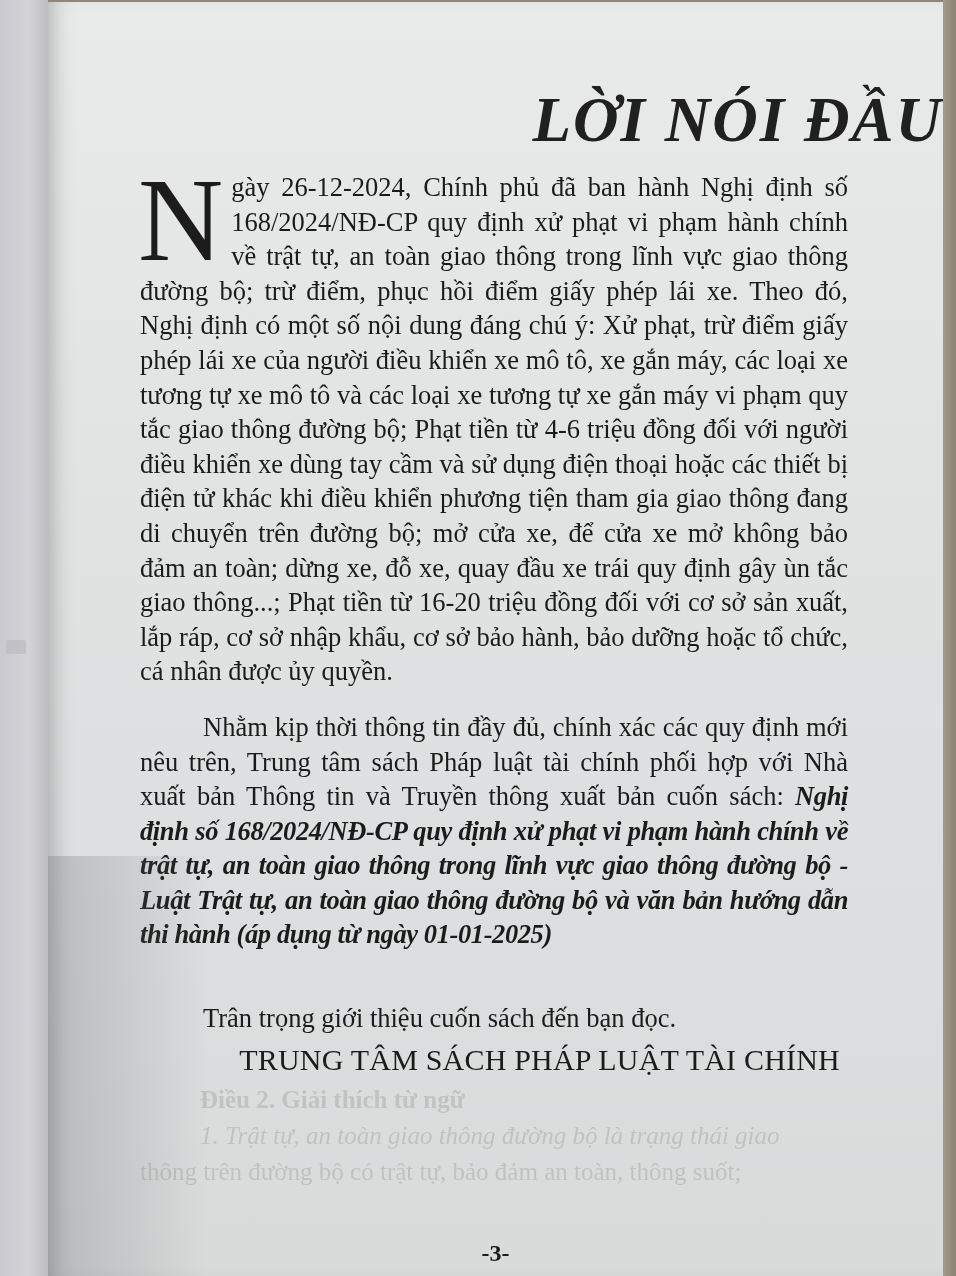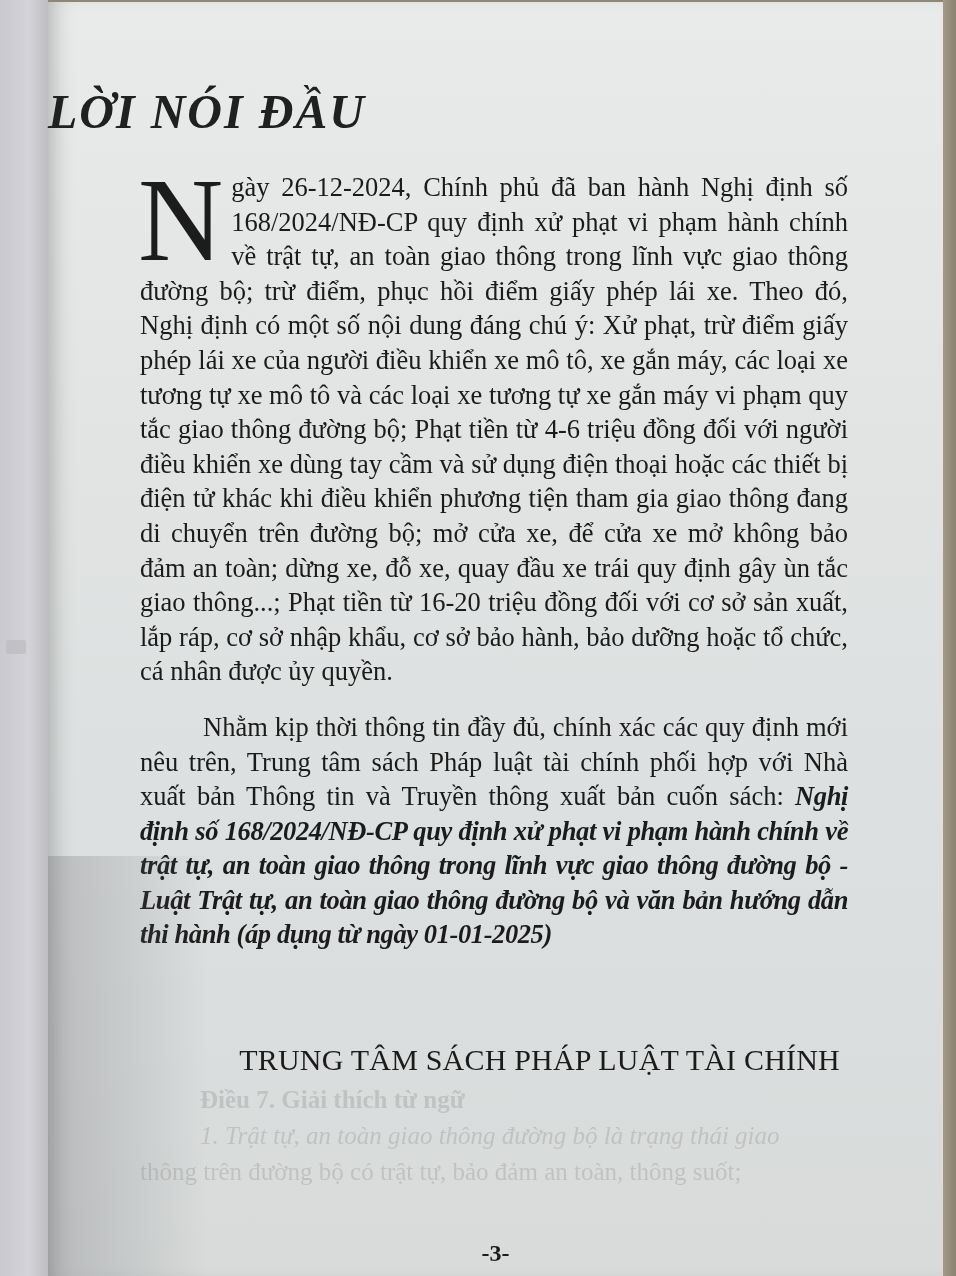--- a/index.html
+++ b/index.html
@@ -21,22 +21,22 @@
     background:linear-gradient(180deg,#e9eaea 0%,#e2e4e4 35%,#dcdfdf 70%,#d8dbda 100%);
     box-shadow:inset 18px 0 22px -14px rgba(0,0,0,.25);
     color:#1b1b1b;
   }
   .page:after {
     content:""; position:absolute; left:0; bottom:0; width:160px; height:420px;
     background:linear-gradient(to right,rgba(120,120,125,.35),rgba(120,120,125,0));
     pointer-events:none;
   }
   .title {
-    position:absolute; left:0; right:0; top:82px; text-align:left;
-    font-size:48px; font-weight:bold; font-style:italic; letter-spacing:2px;
+    position:absolute; left:0; right:0; top:82px; text-align:right;
+    font-size:63px; font-weight:bold; font-style:italic; letter-spacing:2px;
     color:#202020;
   }
   .body-text {
     position:absolute; left:92px; width:708px; top:168px;
     font-size:26.5px; line-height:34.6px; text-align:justify;
   }
   .dropcap {
     float:left; font-size:118px; line-height:98px; height:100px;
     margin:2px 8px 0 -2px; color:#1c1c1c;
   }
@@ -76,24 +76,25 @@
 
   <div class="body-text">
     <p class="para">
       <span class="dropcap">N</span><span>gày 26-12-2024, Chính phủ đã ban hành Nghị định số 168/2024/NĐ-CP quy định xử phạt vi phạm hành chính về trật tự, an toàn giao thông trong lĩnh vực giao thông đường bộ; trừ điểm, phục hồi điểm giấy phép lái xe. Theo đó, Nghị định có một số nội dung đáng chú ý: Xử phạt, trừ điểm giấy phép lái xe của người điều khiển xe mô tô, xe gắn máy, các loại xe tương tự xe mô tô và các loại xe tương tự xe gắn máy vi phạm quy tắc giao thông đường bộ; Phạt tiền từ 4-6 triệu đồng đối với người điều khiển xe dùng tay cầm và sử dụng điện thoại hoặc các thiết bị điện tử khác khi điều khiển phương tiện tham gia giao thông đang di chuyển trên đường bộ; mở cửa xe, để cửa xe mở không bảo đảm an toàn; dừng xe, đỗ xe, quay đầu xe trái quy định gây ùn tắc giao thông...; Phạt tiền từ 16-20 triệu đồng đối với cơ sở sản xuất, lắp ráp, cơ sở nhập khẩu, cơ sở bảo hành, bảo dưỡng hoặc tổ chức, cá nhân được ủy quyền.</span>
     </p>
     <p class="para">
       <span>Nhằm kịp thời thông tin đầy đủ, chính xác các quy định mới nêu trên, Trung tâm sách Pháp luật tài chính phối hợp với Nhà xuất bản Thông tin và Truyền thông xuất bản cuốn sách: </span><span class="book-title">Nghị định số 168/2024/NĐ-CP quy định xử phạt vi phạm hành chính về trật tự, an toàn giao thông trong lĩnh vực giao thông đường bộ - Luật Trật tự, an toàn giao thông đường bộ và văn bản hướng dẫn thi hành (áp dụng từ ngày 01-01-2025)</span>
     </p>
   </div>
 
+  <div class="closing">Trân trọng giới thiệu cuốn sách đến bạn đọc.</div>
   <div class="signature">TRUNG TÂM SÁCH PHÁP LUẬT TÀI CHÍNH</div>
 
   <div class="ghost-bleed">
-    <div class="h">Điều 7. Giải thích từ ngữ</div>
+    <div class="h">Điều 2. Giải thích từ ngữ</div>
     <div class="i">1. Trật tự, an toàn giao thông đường bộ là trạng thái giao</div>
     <div>thông trên đường bộ có trật tự, bảo đảm an toàn, thông suốt;</div>
   </div>
 
   <div class="page-number">-3-</div>
 </div>
 
 <div class="right-edge"></div>
 
 </body></html>

